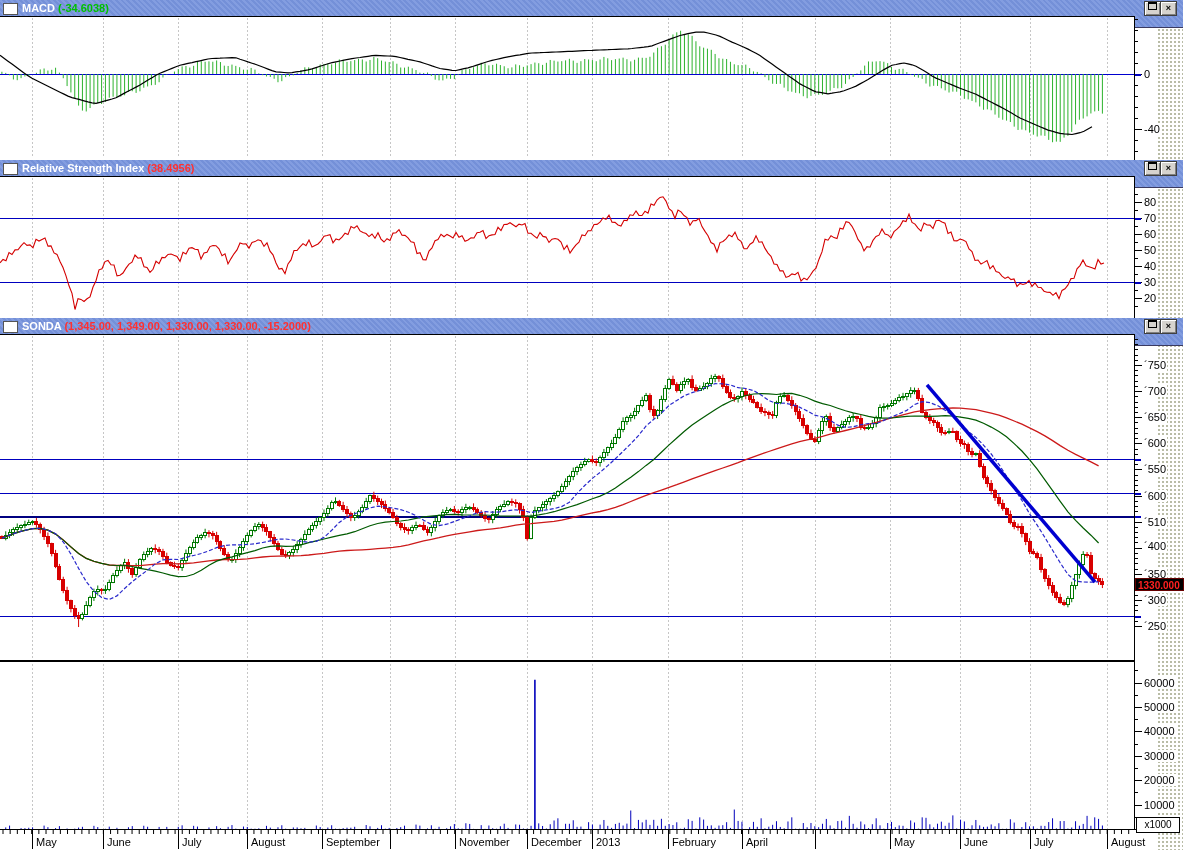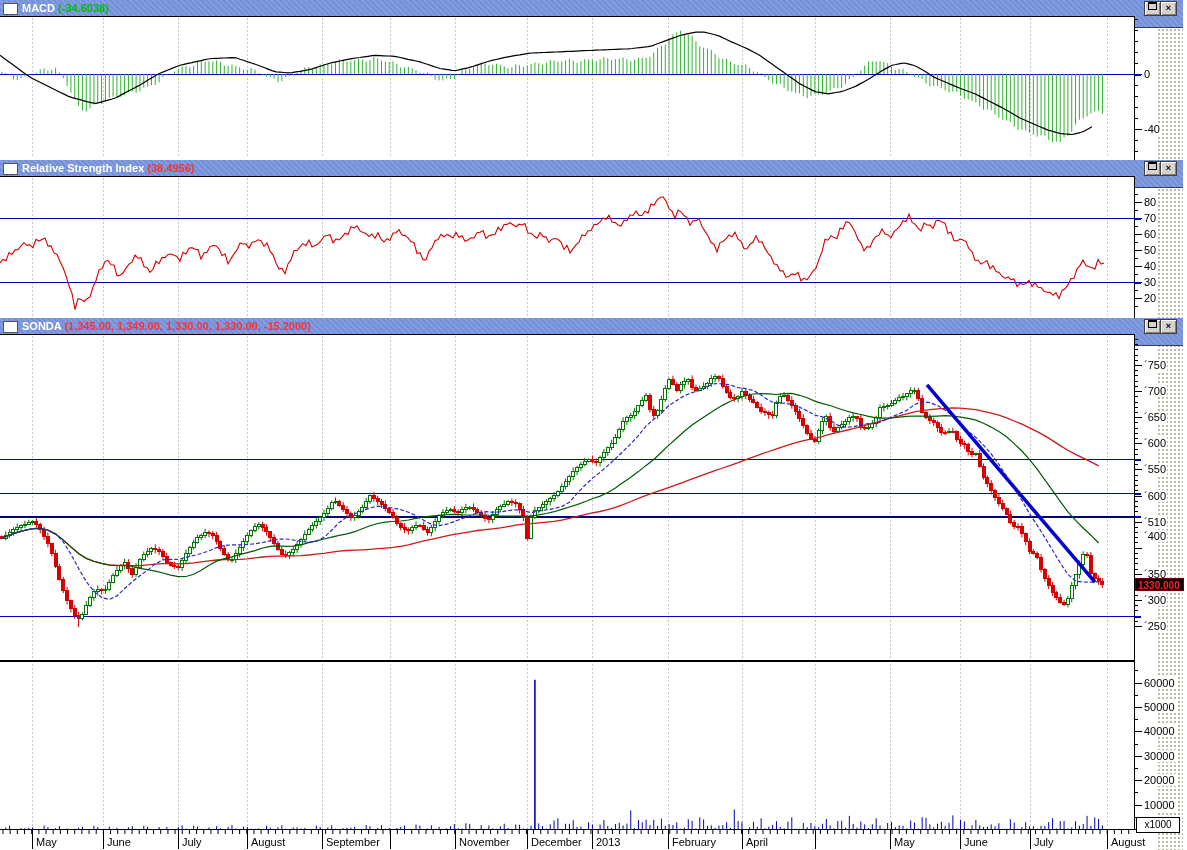--- a/index.html
+++ b/index.html
@@ -1140,21 +1140,21 @@
       <span class="lbl" style="top: 77.2002px;">´650</span>
       <div class="tick" style="top: 109.3px; width: 7px;"></div>
       <span class="lbl" style="top: 103.3px;">´600</span>
       <div class="tick" style="top: 135.4px; width: 7px;"></div>
       <span class="lbl" style="top: 129.4px;">´550</span>
       <div class="tick" style="top: 161.501px; width: 7px;"></div>
       <span class="lbl" style="top: 155.501px;">´600</span>
       <div class="tick" style="top: 187.601px; width: 7px;"></div>
       <span class="lbl" style="top: 181.601px;">´510</span>
       <div class="tick" style="top: 213.701px; width: 7px;"></div>
-      <span class="lbl" style="top: 196px;">´400</span>
+      <span class="lbl" style="top: 206px;">´400</span>
       <div class="tick" style="top: 239.801px; width: 7px;"></div>
       <span class="lbl" style="top: 233.801px;">´350</span>
       <div class="tick" style="top: 265.901px; width: 7px;"></div>
       <span class="lbl" style="top: 259.901px;">´300</span>
       <div class="tick" style="top: 292.001px; width: 7px;"></div>
       <span class="lbl" style="top: 286.001px;">´250</span>
       <div class="tick" style="top: 124.96px; width: 6px; background: rgb(0, 0, 191); height: 2px;"></div>
       <div class="tick" style="top: 158.891px; width: 6px; background: rgb(0, 0, 191); height: 2px;"></div>
       <div class="tick" style="top: 182.381px; width: 6px; background: rgb(0, 0, 191); height: 2px;"></div>
       <div class="tick" style="top: 281.561px; width: 6px; background: rgb(0, 0, 191); height: 2px;"></div>

